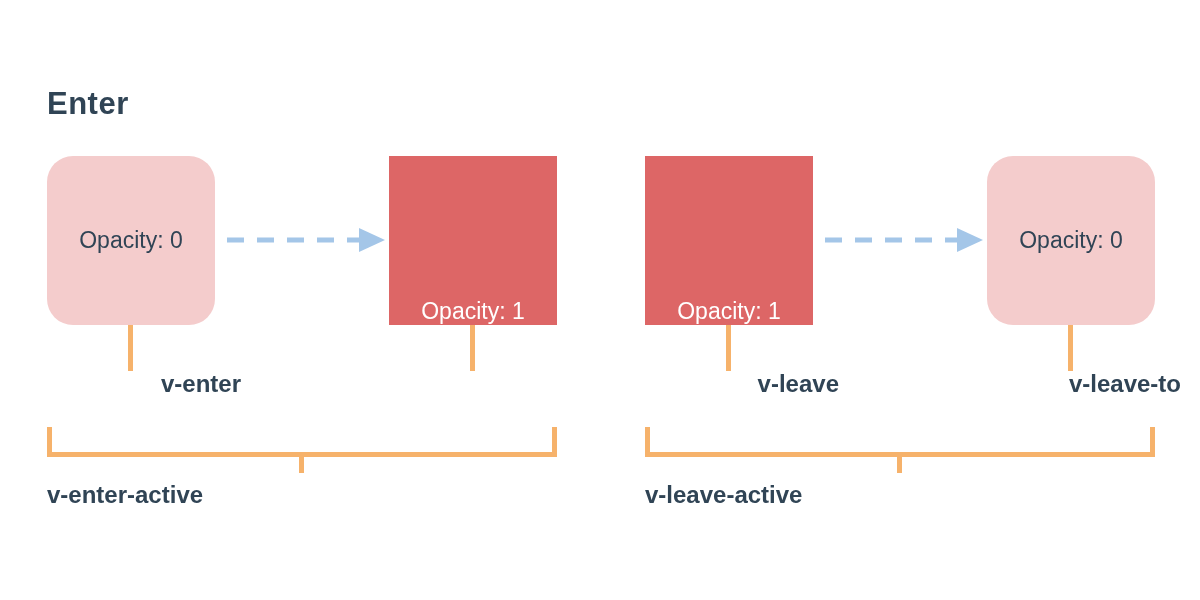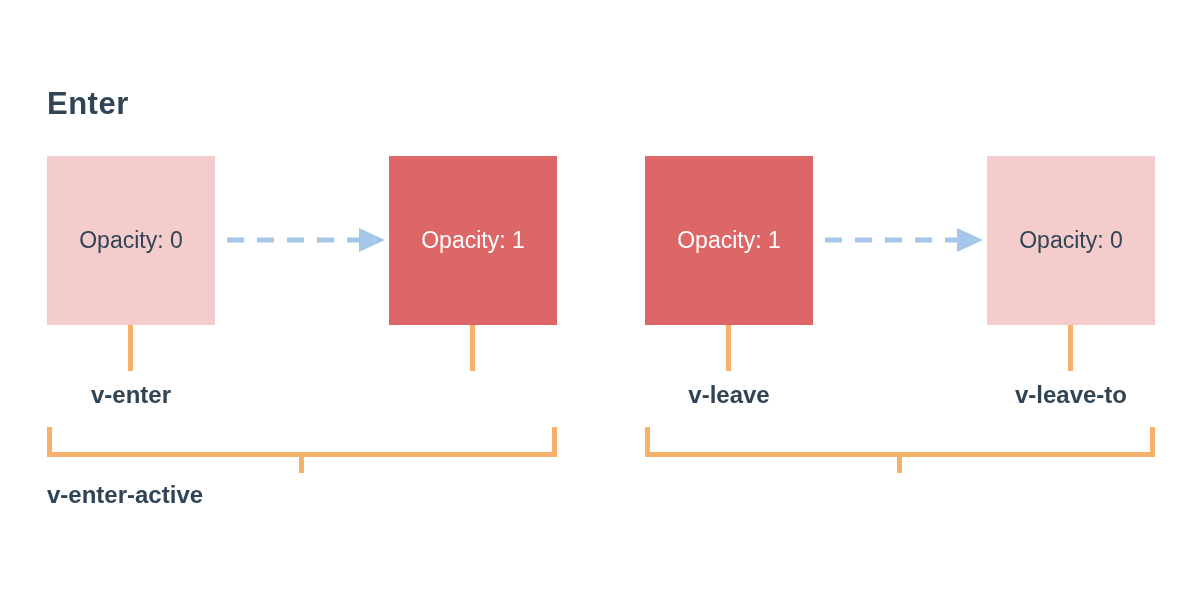--- a/index.html
+++ b/index.html
@@ -49,22 +49,22 @@
     position: absolute;
     top: 156px;
     width: 168px;
     height: 169px;
     display: flex;
     align-items: center;
     justify-content: center;
   }
   .state-box.pos-start { left: 0; }
   .state-box.pos-end   { left: 342px; }
-  .state-box[data-variant="light"] { background: var(--box-light); color: var(--text-dark); }
-  .state-box[data-variant="dark"]  { background: var(--box-dark);  color: var(--text-light); }
+  .state-box[data-variant="light"] { background: var(--box-light); color: var(--text-dark); border-radius: 26px; }
+  .state-box[data-variant="dark"]  { background: var(--box-dark);  color: var(--text-light); align-items: flex-end; }
   .box-text { font-size: 23px; font-weight: 400; }
 
   .arrow-svg {
     position: absolute;
     left: 168px;
     top: 226px;
     width: 174px;
     height: 28px;
     color: var(--arrow-blue);
   }
@@ -74,23 +74,23 @@
     top: 325px;
     width: 5px;
     height: 46px;
     background: var(--bracket-orange);
   }
   .connector.pos-start { left: 81px; }  
   .connector.pos-end   { left: 423px; } 
 
   .class-label {
     position: absolute;
-    top: 381px;
+    top: 370px;
     width: 220px;
-    text-align: center;
+    text-align: right;
     font-size: 24px;
     font-weight: bold;
     color: var(--text-dark);
   }
   .class-label.pos-start { left: -26px; } 
   .class-label.pos-end   { left: 316px; } 
 
   .bracket {
     position: absolute;
     left: 0;
@@ -170,15 +170,16 @@
 
     <div class="connector pos-start"></div>
     <div class="connector pos-end"></div>
 
     <div class="class-label pos-end">v-leave-to</div>
     <div class="class-label pos-start">v-leave</div>
 
     <div class="bracket"></div>
     <div class="bracket-tick"></div>
 
+    <div class="active-label">v-leave-active</div>
   </section>
 
 </div>
 
 </body></html>

